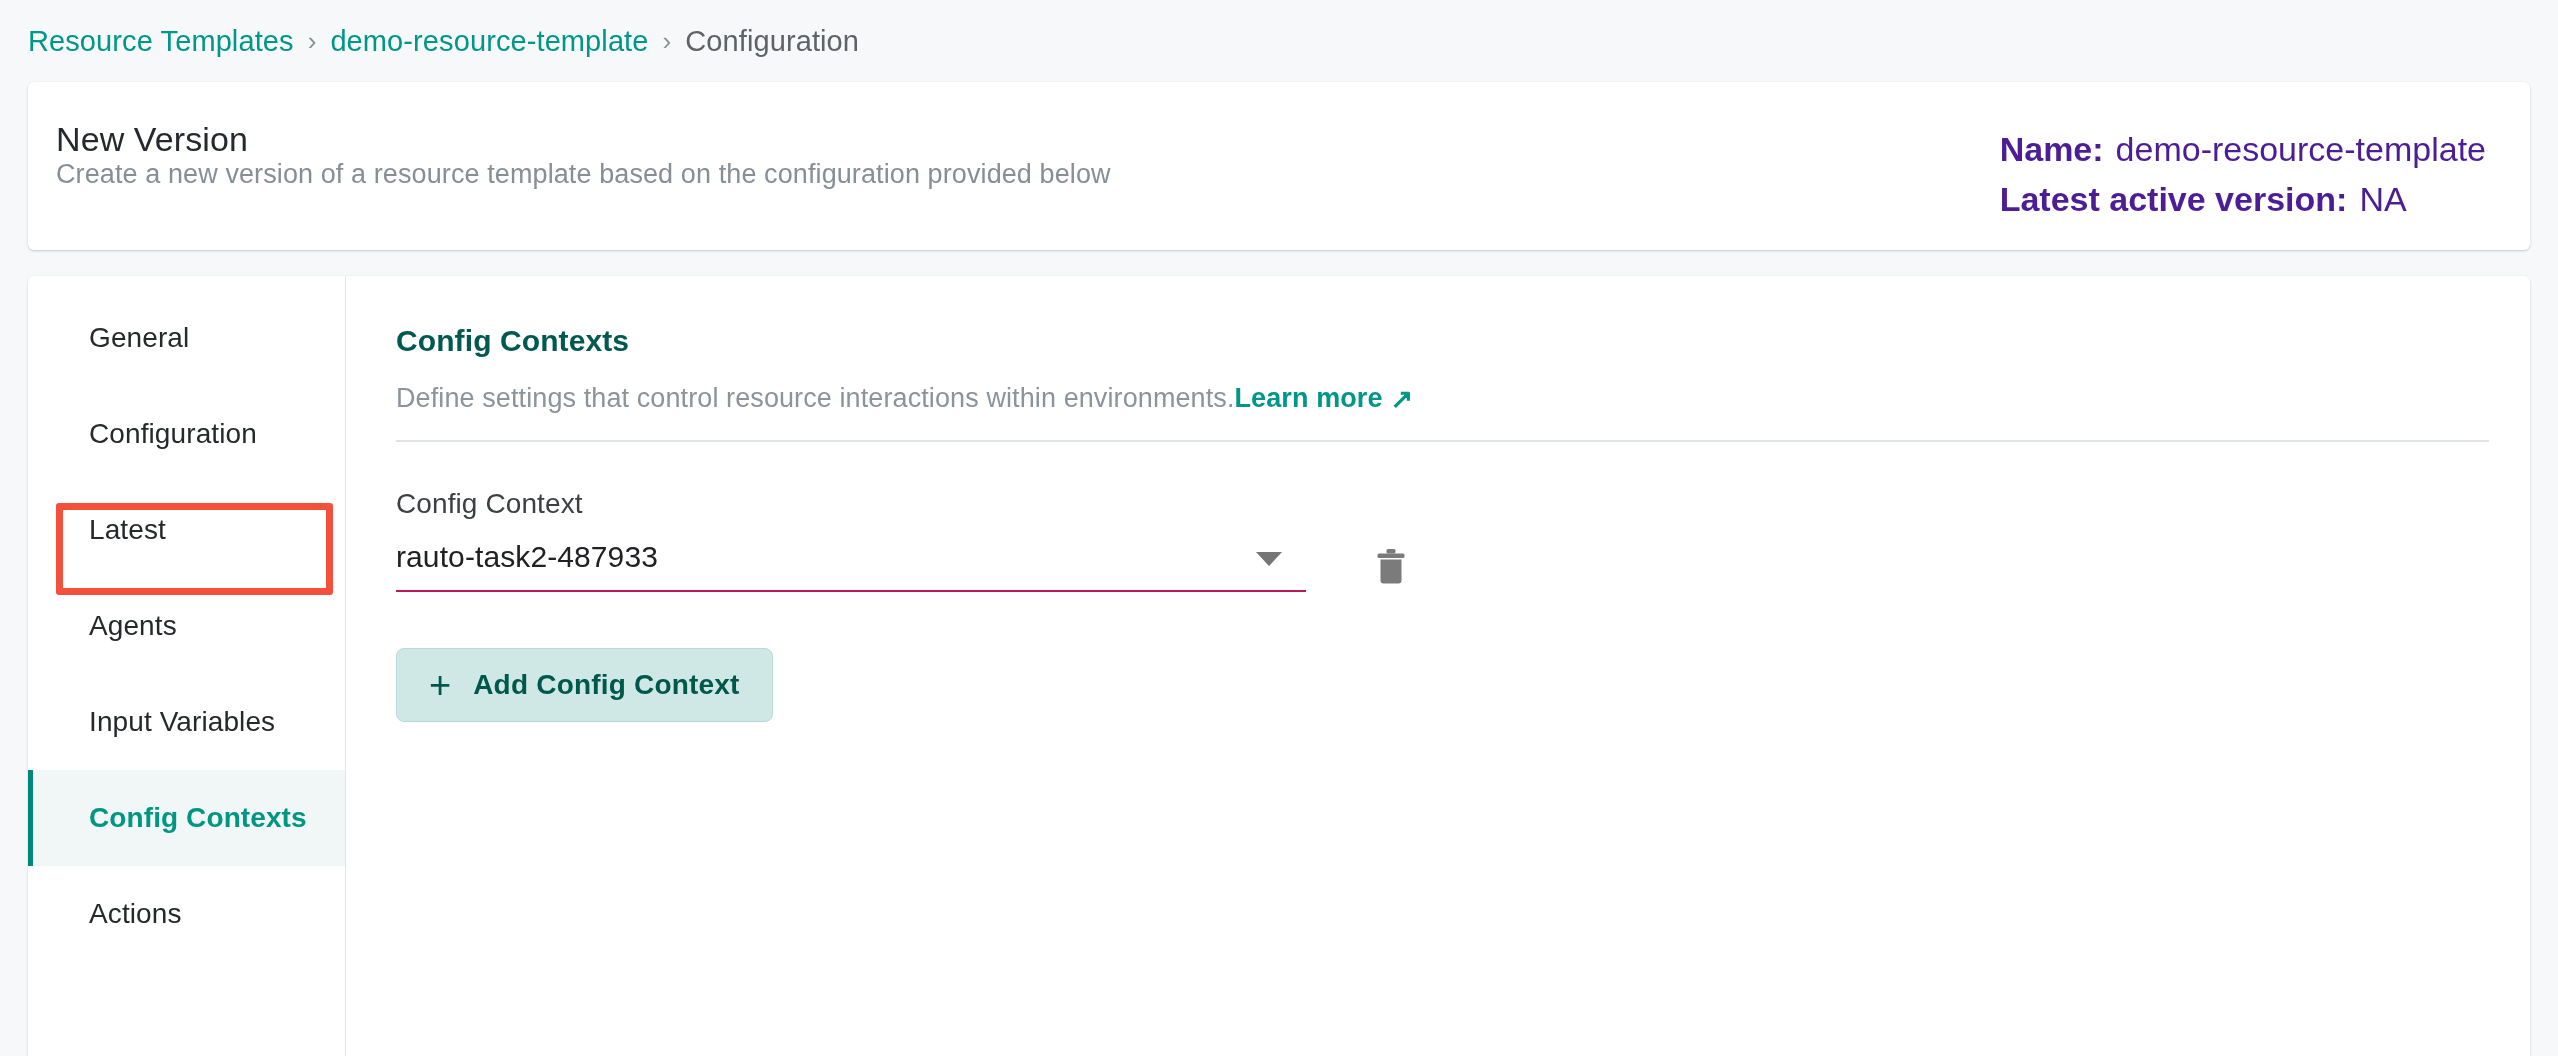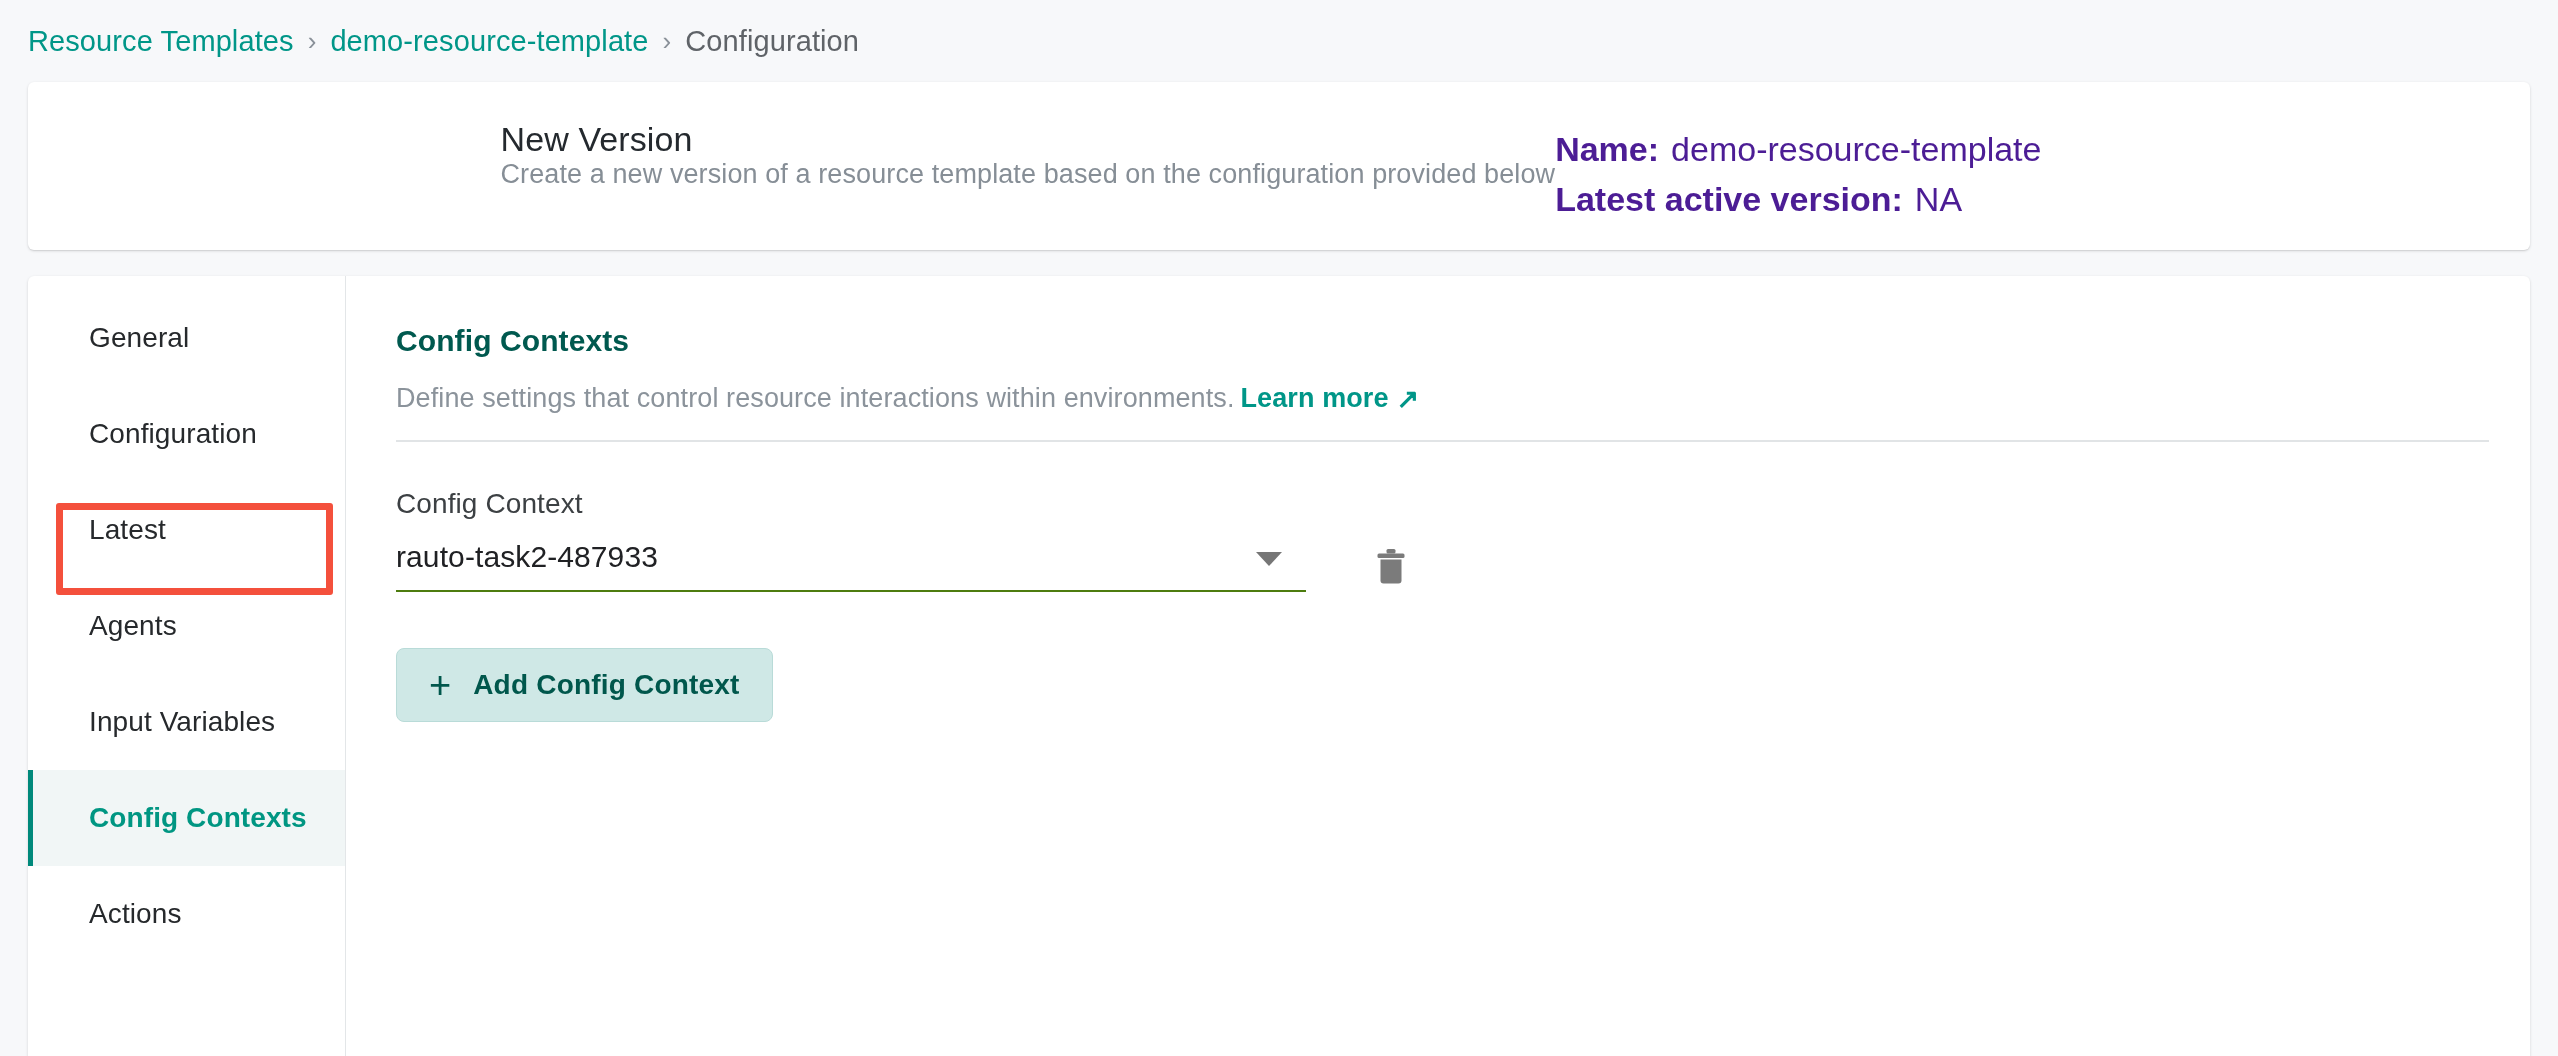--- a/index.html
+++ b/index.html
@@ -44,21 +44,21 @@
     border-radius: 6px;
     box-shadow: 0 1px 3px rgba(0,0,0,.14), 0 1px 1px rgba(0,0,0,.06);
   }
 
   
   .header-card {
     margin: 0 28px;
     height: 168px;
     display: flex;
     align-items: flex-start;
-    justify-content: center;
+    justify-content: space-between;
     padding: 34px 44px 0 28px;
   }
   .header-left { padding-top: 4px; }
   .header-title {
     font-size: 34px;
     font-weight: 400;
     color: #24292e;
     letter-spacing: .1px;
   }
   .header-sub {
@@ -139,21 +139,20 @@
   .content-desc {
     margin-top: 24px;
     font-size: 27px;
     color: #8b939b;
     letter-spacing: .1px;
   }
   .learn-more {
     color: #009688;
     font-weight: 700;
     text-decoration: none;
-    margin-left: 6px;
     white-space: nowrap;
   }
   .ext-arrow {
     display: inline-block;
     margin-left: 8px;
     font-size: 27px;
     transform: translateY(1px);
   }
   .divider {
     margin-top: 26px;
@@ -171,21 +170,21 @@
     letter-spacing: .1px;
   }
   .field-row {
     display: flex;
     align-items: flex-start;
     margin-top: 20px;
   }
   .select-wrap {
     width: 910px;
     position: relative;
-    border-bottom: 2px solid #4d7c0f;
+    border-bottom: 2px solid #be185d;
     padding-bottom: 16px;
     display: flex;
     align-items: flex-start;
     cursor: pointer;
   }
   .select-value {
     font-size: 30px;
     color: #202124;
     letter-spacing: .1px;
   }

